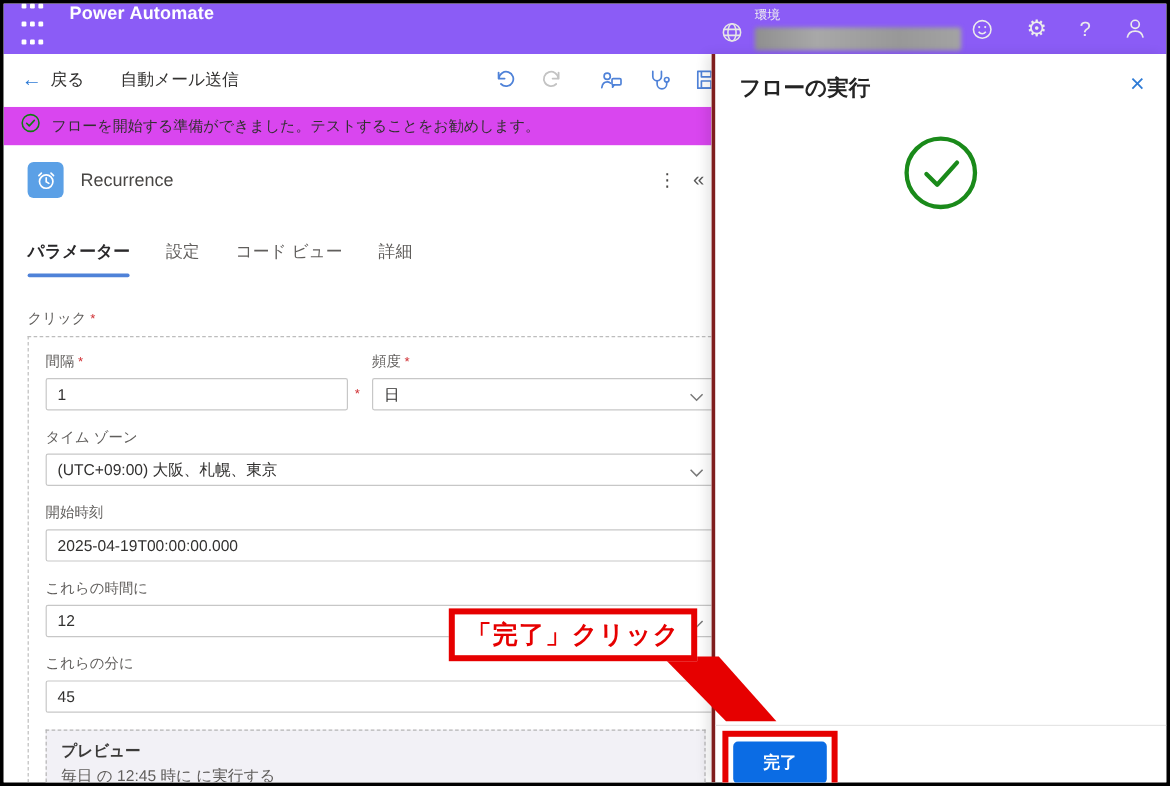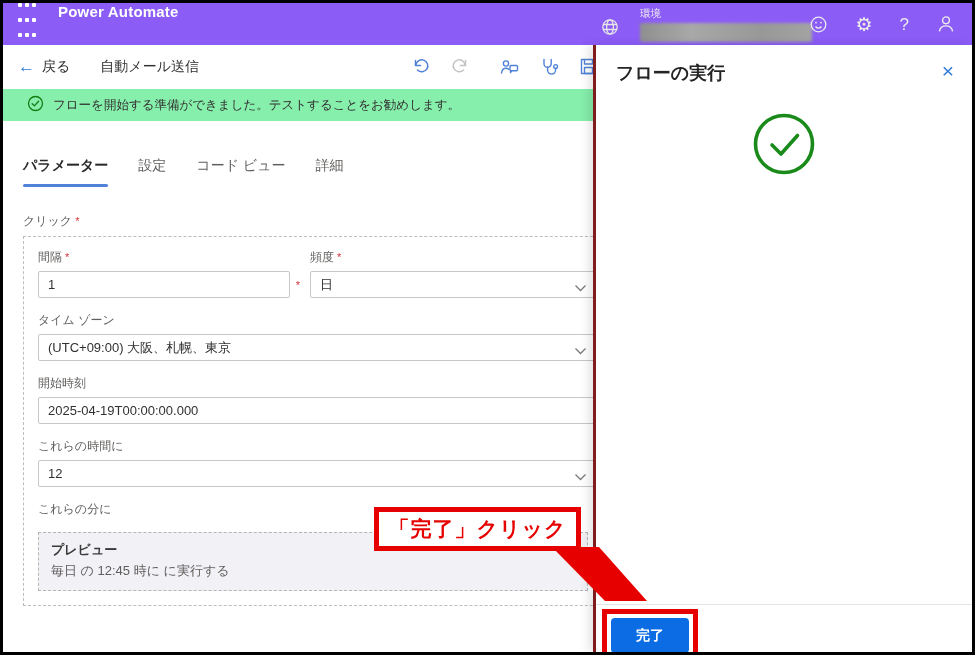--- a/index.html
+++ b/index.html
@@ -6,21 +6,21 @@
   body { font-family:"Liberation Sans","DejaVu Sans",sans-serif; background:#fff; }
   .frame { width:975px; height:655px; border:3px solid #000; position:relative; overflow:hidden; background:#fff; }
 
   
   .app-header { height:42px; background:#8b5cf6; display:flex; position:relative; }
   .waffle { margin-left:15px; display:grid; grid-template-columns:repeat(3,4px); grid-gap:3px; cursor:pointer; }
   .waffle i { width:4px; height:4px; background:#fff; border-radius:1px; display:block; }
   .app-title { color:#fff; font-weight:700; font-size:15px; margin-left:22px; letter-spacing:.2px; }
   .env-group { position:absolute; left:597px; top:4px; display:flex; align-items:flex-start; }
   .env-icon { margin-top:10px; }
-  .env-meta { margin-left:20px; display:flex; flex-direction:column; }
+  .env-meta { margin-left:9px; display:flex; flex-direction:column; }
   .env-label { color:#f0f0f0; font-size:10.5px; line-height:13px; }
   .env-redacted { margin-top:3px; width:172px; height:19px; border-radius:2px;
                   background:linear-gradient(90deg,#8f8f8f,#a8a8a8 30%,#989898 70%,#a3a3a3); filter:blur(1.6px); }
   .hdr-icons { position:absolute; right:16px; top:0; height:42px; display:flex; align-items:center; gap:27px; }
   .hdr-icon { color:#ececec; font-size:17px; line-height:1; cursor:pointer; display:flex; align-items:center; }
   .gear-glyph { font-size:19px; }
   .q-glyph { font-size:17px; font-weight:400; }
 
   
   .workspace { position:relative; height:607px; display:flex; }
@@ -28,21 +28,21 @@
 
   
   .canvas-toolbar { height:44px; display:flex; align-items:center; padding-left:15px; position:relative; background:#fff; }
   .back-btn { display:flex; align-items:center; gap:7px; cursor:pointer; }
   .back-arrow { color:#2e7bd6; font-size:17px; }
   .back-label { color:#323130; font-size:14px; }
   .flow-name { margin-left:30px; color:#323130; font-size:14px; }
   .tb-icon { position:absolute; top:12px; cursor:pointer; }
 
   
-  .notify-bar { height:32px; background:#86efac; display:flex; align-items:center; padding-left:24px; gap:9px; }
+  .notify-bar { height:32px; background:#d946ef; display:flex; align-items:center; padding-left:14px; gap:9px; }
   .notify-text { font-size:12.5px; color:#323130; }
 
   
   .card { padding-left:20px; }
   .card-header { margin-top:14px; display:flex; align-items:center; padding-right:4px; }
   .rec-icon { width:30px; height:30px; border-radius:5px; background:#5ba0e6; display:flex; align-items:center; justify-content:center; }
   .rec-title { margin-left:14px; color:#484644; font-size:15px; }
   .card-hdr-spacer { flex:1; }
   .kebab { color:#484644; font-size:15px; letter-spacing:0; padding:0 14px; cursor:pointer; }
   .collapse { color:#5a5a5a; font-size:17px; margin-right:2px; cursor:pointer; }
@@ -215,20 +215,35 @@
               <g fill="none" stroke="#107c10" stroke-width="1.3">
             <circle cx="8.5" cy="8.5" r="7"></circle>
                 <path d="M5.2 8.7l2.2 2.2 4.2-4.6" stroke-linecap="round" stroke-linejoin="round"></path>
               </g>
             </svg>
         </span>
         <span class="notify-text">フローを開始する準備ができました。テストすることをお勧めします。</span>
       </div>
 
       <div class="card">
+        <div class="card-header">
+          <span class="rec-icon">
+            <svg width="17" height="17" viewBox="0 0 17 17">
+                <g fill="none" stroke="#fff" stroke-width="1.4" stroke-linecap="round">
+              <circle cx="8.5" cy="9.3" r="5.6"></circle>
+                  <path d="M8.5 6.3v3.2l2.2 1.3"></path>
+                  <path d="M2.4 4.4l2.1-2.1M14.6 4.4l-2.1-2.1"></path>
+                </g>
+              </svg>
+          </span>
+          <span class="rec-title">Recurrence</span>
+          <span class="card-hdr-spacer"></span>
+          <span class="kebab">⋮</span>
+          <span class="collapse">«</span>
+        </div>
 
         <div class="tabs">
           <span class="tab active">パラメーター</span>
           <span class="tab">設定</span>
           <span class="tab">コード ビュー</span>
           <span class="tab">詳細</span>
         </div>
 
         <div class="group-label-row">
           <span>クリック</span><span class="req">*</span>
@@ -288,20 +303,23 @@
               <span class="chev">
                 <svg width="13" height="9" viewBox="0 0 13 9">
                     <path d="M1.5 1.5l5 5 5-5" fill="none" stroke="#7a7a7a" stroke-width="1.3"></path>
                   </svg>
               </span>
             </div>
           </div>
 
           <div class="field">
             <div class="f-label">これらの分に</div>
+            <div class="f-wrap">
+              <div class="f-box">45</div>
+            </div>
           </div>
 
           <div class="preview-box">
             <div class="preview-label">プレビュー</div>
             <div class="preview-text">毎日 の 12:45 時に に実行する</div>
           </div>
 
         </div>
       </div>
     </div>

